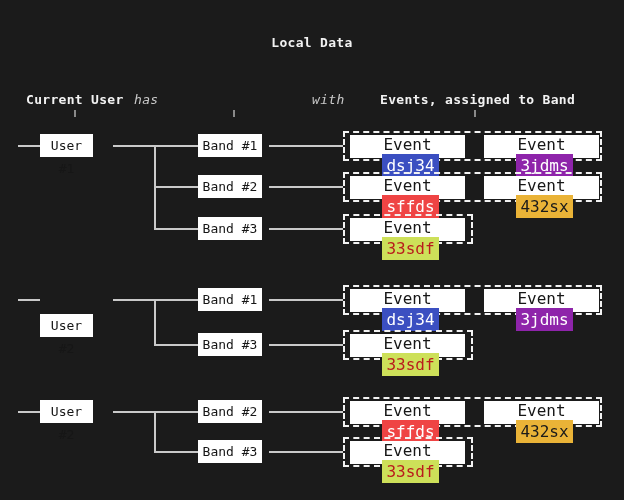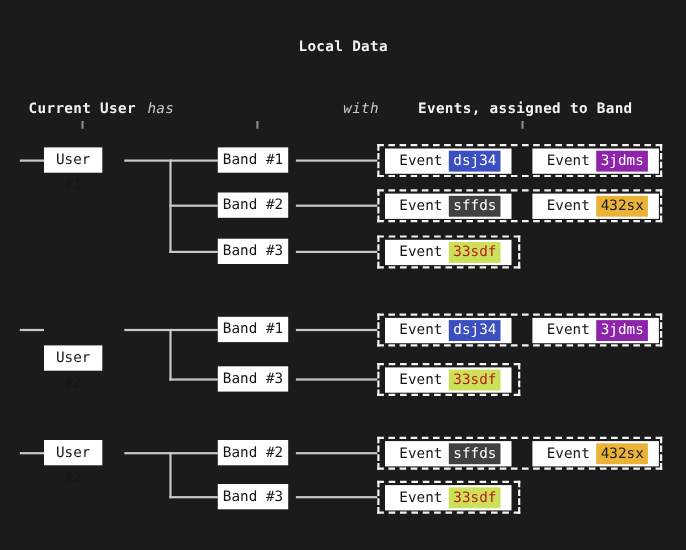--- a/index.html
+++ b/index.html
@@ -13,26 +13,26 @@
   .tick{position:absolute;top:110px;width:2px;height:7px;background:#8a8a8a;}
   .hline{position:absolute;height:2px;background:#c9c9c9;}
   .vline{position:absolute;width:2px;background:#c9c9c9;}
   .node{position:absolute;height:23px;line-height:23px;background:#ffffff;color:#161616;
         font-size:13px;text-align:center;}
   .user{left:40px;width:53px;}
   .band{left:198px;width:64px;}
   .group{position:absolute;left:343px;height:30px;border:2px dashed #f2f2f2;box-sizing:border-box;}
   .g2{width:259px;} .g1{width:130px;}
   .event{position:absolute;width:115px;height:23px;background:#ffffff;color:#161616;
-         font-size:13px;display:flex;align-items:center;padding-left:13px;box-sizing:border-box;}
+         font-size:16px;display:flex;align-items:center;padding-left:0;box-sizing:border-box;flex-direction:column;}
   .e1{left:350px;} .e2{left:484px;}
   .ev-id{margin-left:6px;padding:2px 4px;}
   .ev-blue{background:#3b4fc1;color:#ffffff;}
   .ev-purple{background:#8e24aa;color:#ffffff;}
-  .ev-red{background:#404040;color:#ffffff;text-align:right;}
+  .ev-red{background:#ef4444;color:#ffffff;text-align:right;}
   .ev-amber{background:#eab337;color:#1b1b1b;}
   .ev-lime{background:#cde059;color:#b91c1c;}
 </style>
 </head>
 <body>
 
 <div class="stage">
 
   <div class="title">Local Data</div>
 

